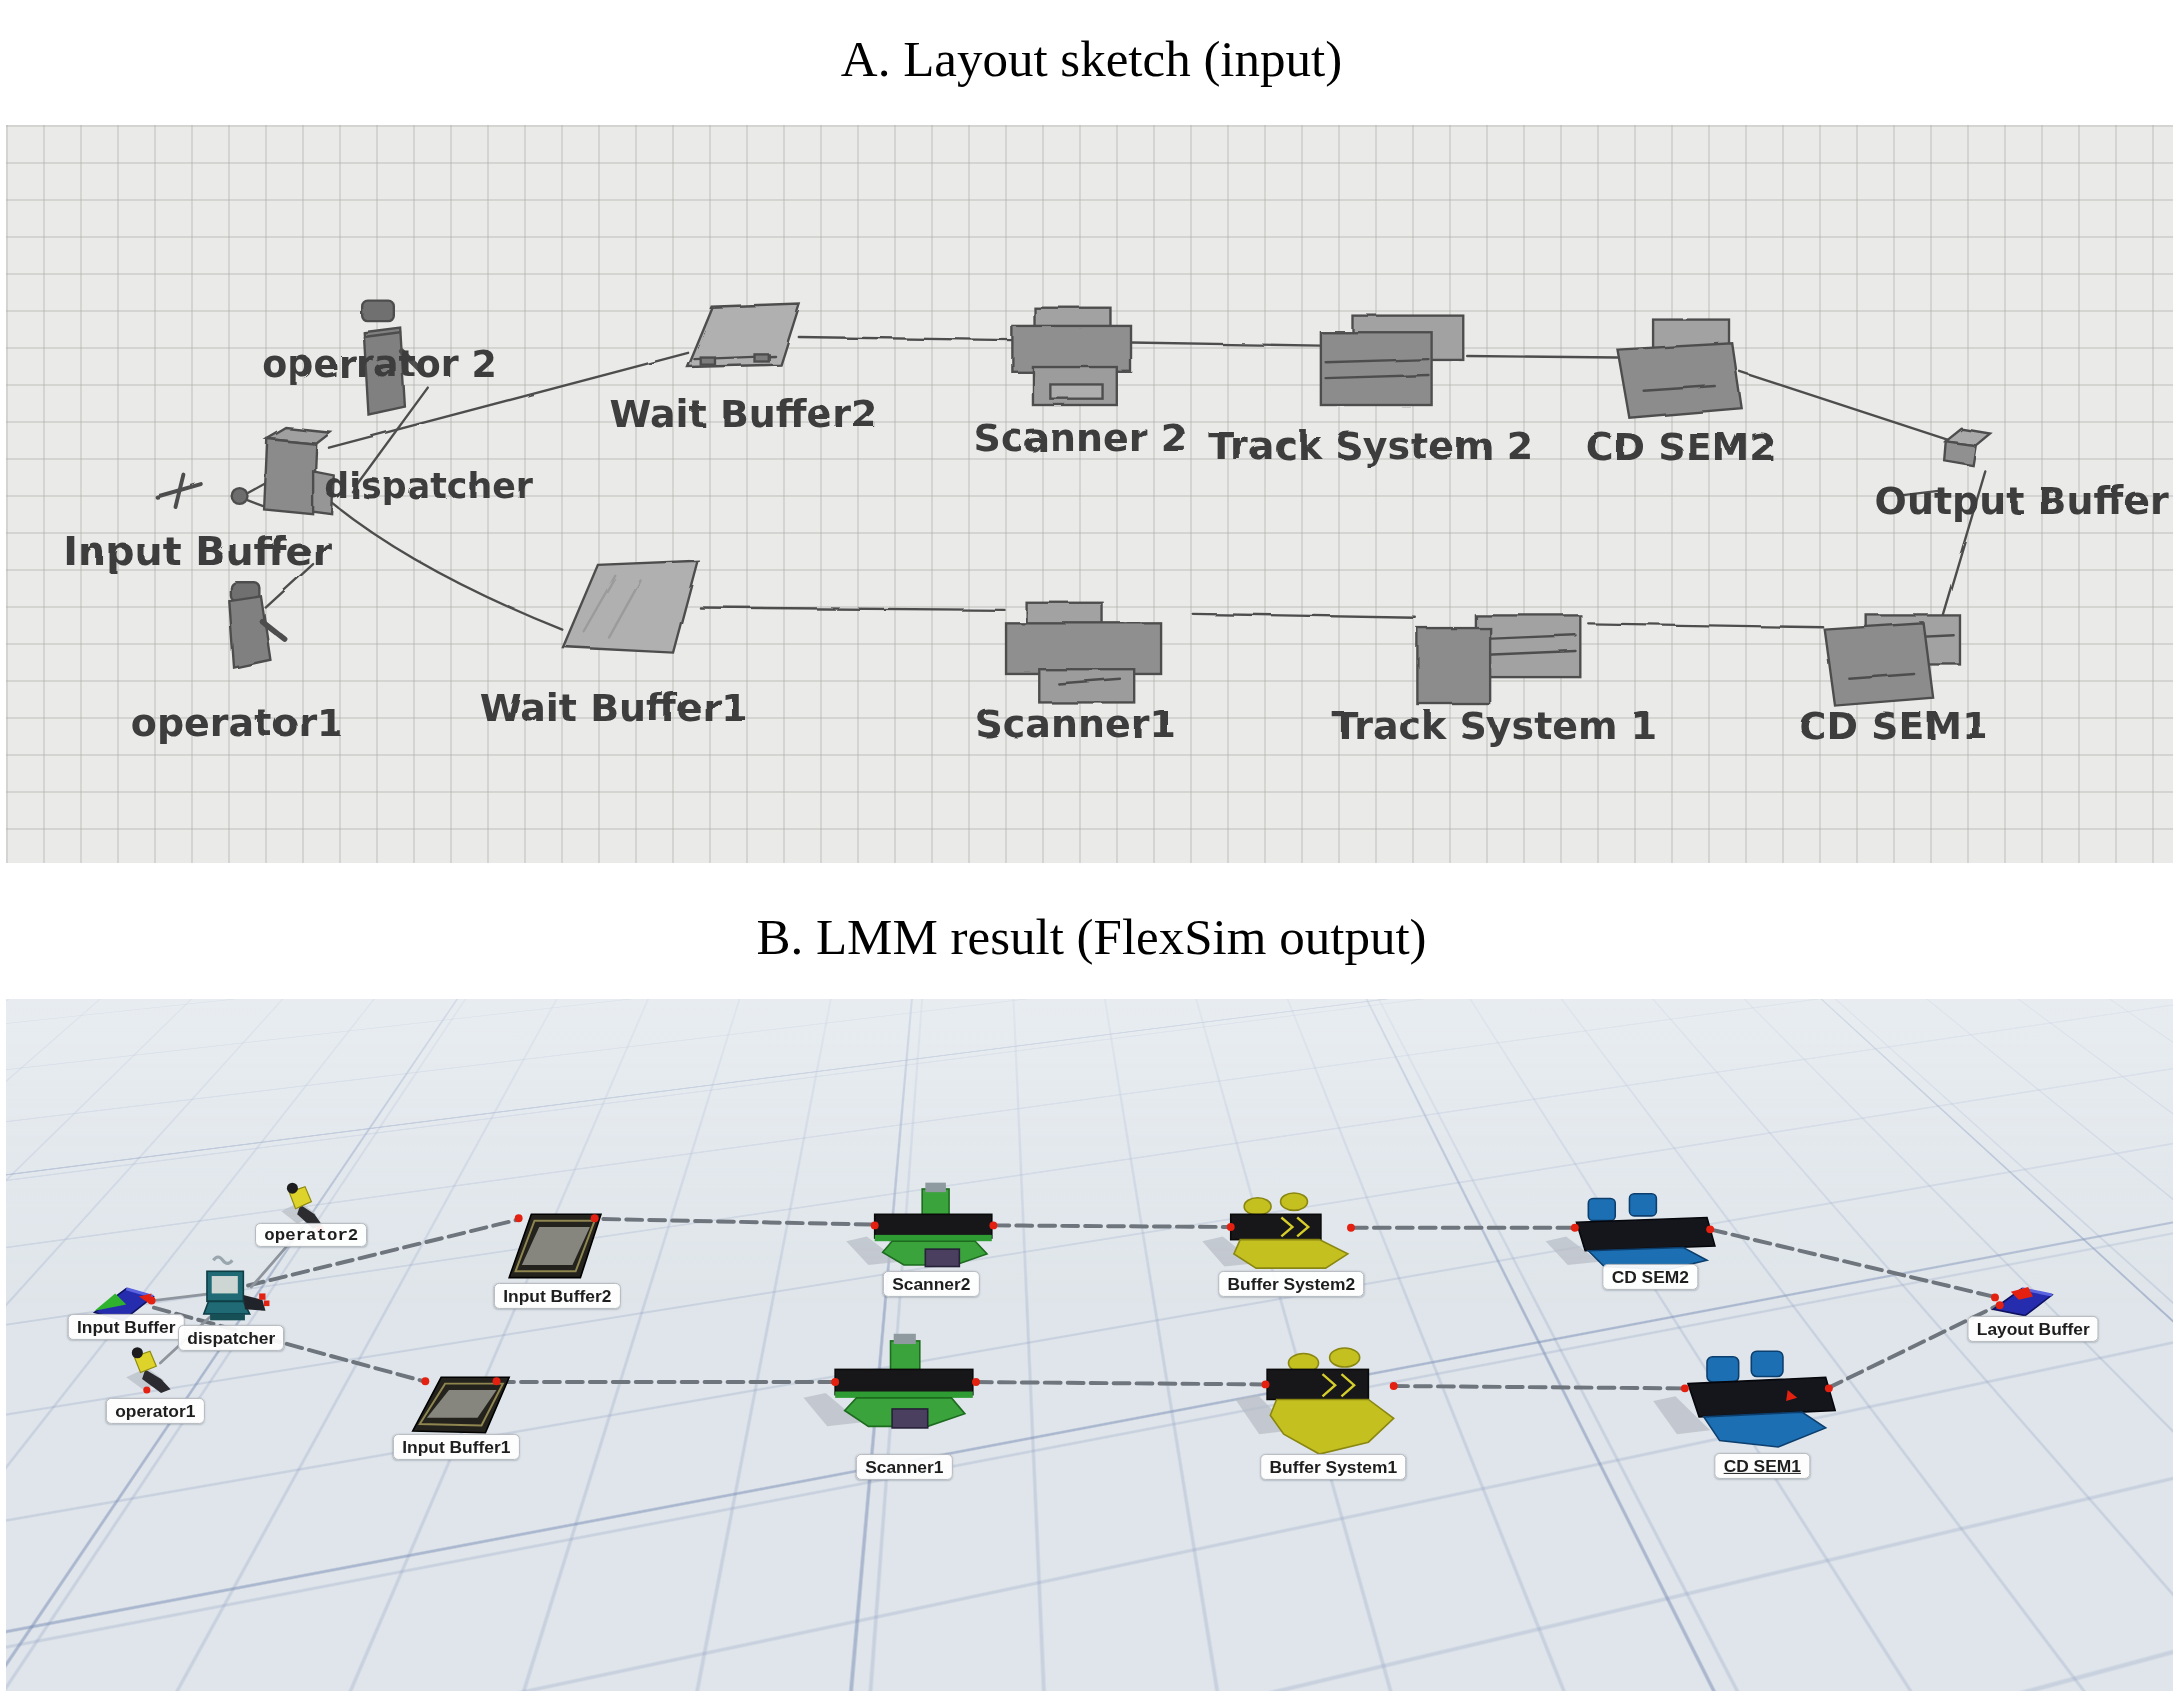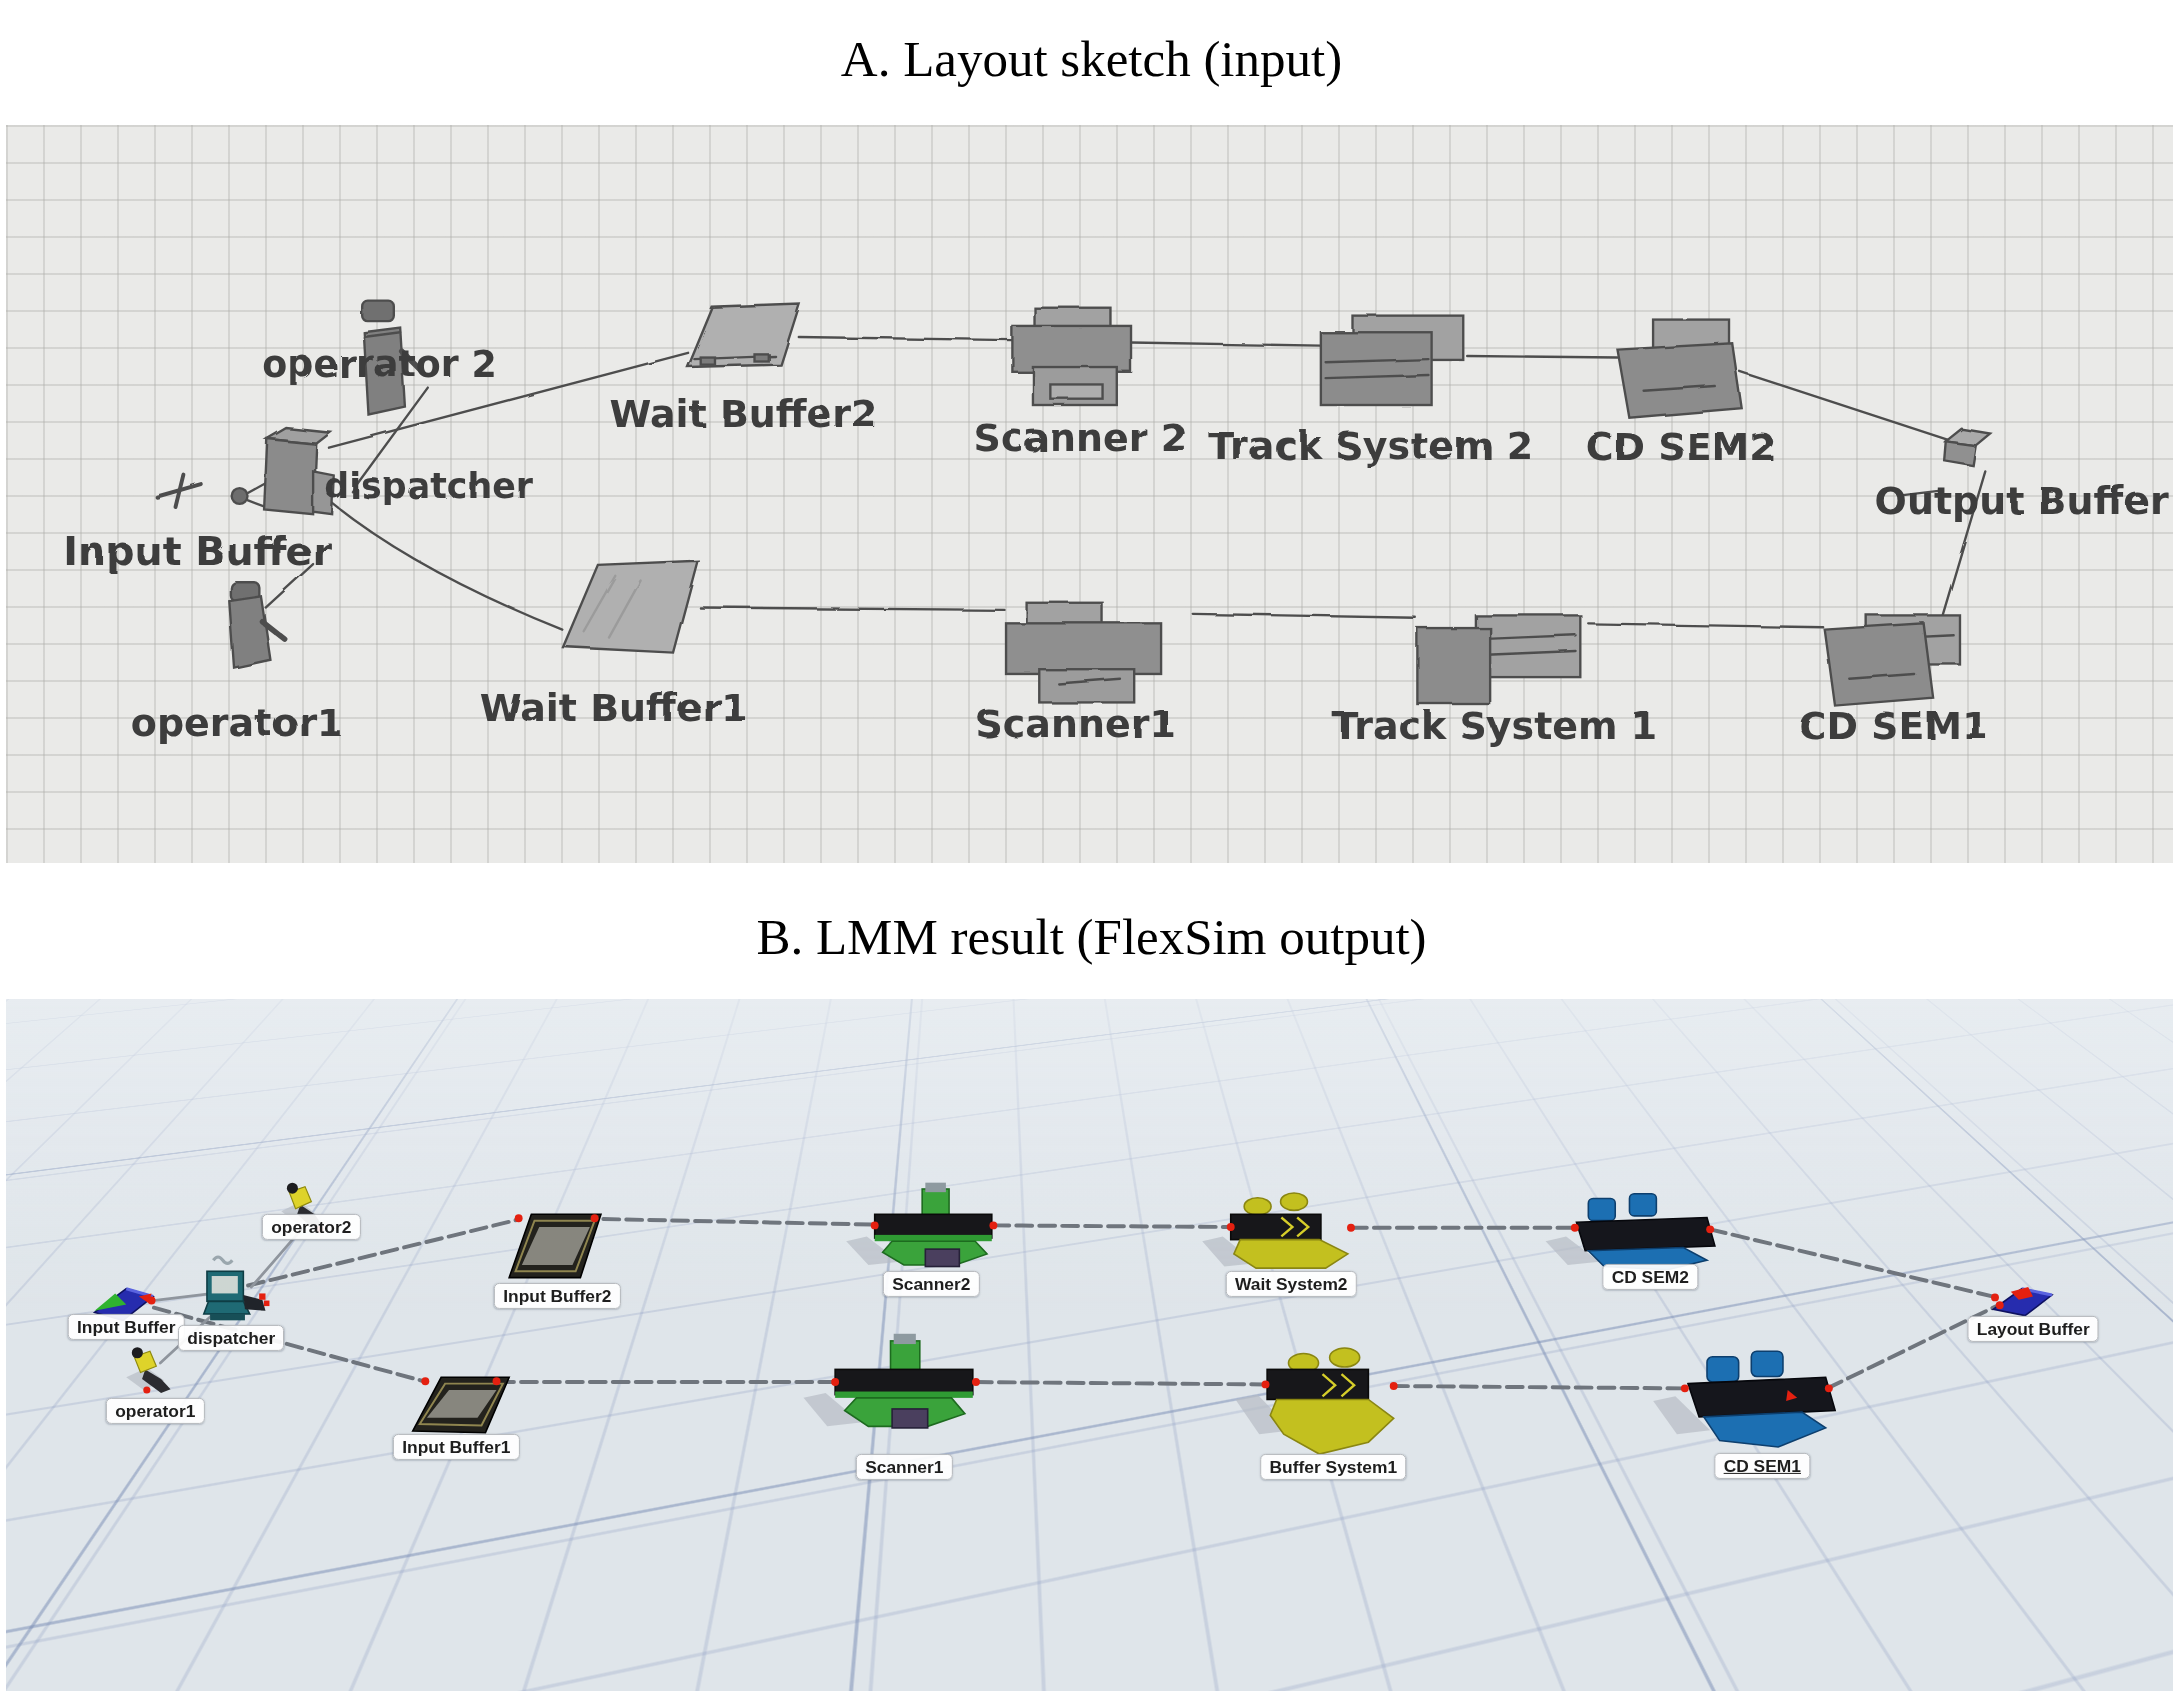--- a/index.html
+++ b/index.html
@@ -331,25 +331,25 @@
           <circle cx="1226" cy="484" r="5"></circle>
         <circle cx="1592" cy="487" r="5"></circle>
           <circle cx="1754" cy="489" r="5"></circle>
         <circle cx="2122" cy="492" r="5"></circle>
           <circle cx="2304" cy="492" r="5"></circle>
       </g>
     </svg>
 
     <div class="b-label" style="left:120px;top:328px;">Input Buffer</div>
     <div class="b-label" style="left:225px;top:339px;">dispatcher</div>
-    <div class="b-label" style="left:305px;top:228px;">operator2</div>
+    <div class="b-label" style="left:305px;top:236px;font-family:Liberation Mono, monospace;">operator2</div>
     <div class="b-label" style="left:149px;top:412px;">operator1</div>
     <div class="b-label" style="left:551px;top:297px;">Input Buffer2</div>
     <div class="b-label" style="left:925px;top:285px;">Scanner2</div>
-    <div class="b-label" style="left:1285px;top:285px;">Wait System2</div>
+    <div class="b-label" style="left:1285px;top:285px;">Buffer System2</div>
     <div class="b-label" style="left:1644px;top:278px;">CD SEM2</div>
     <div class="b-label" style="left:2027px;top:330px;">Layout Buffer</div>
     <div class="b-label" style="left:450px;top:448px;">Input Buffer1</div>
     <div class="b-label" style="left:898px;top:468px;">Scanner1</div>
     <div class="b-label" style="left:1327px;top:468px;">Buffer System1</div>
     <div class="b-label" style="left:1756px;top:467px;text-decoration:underline;">CD SEM1</div>
   </div>
 
 </div>
 

